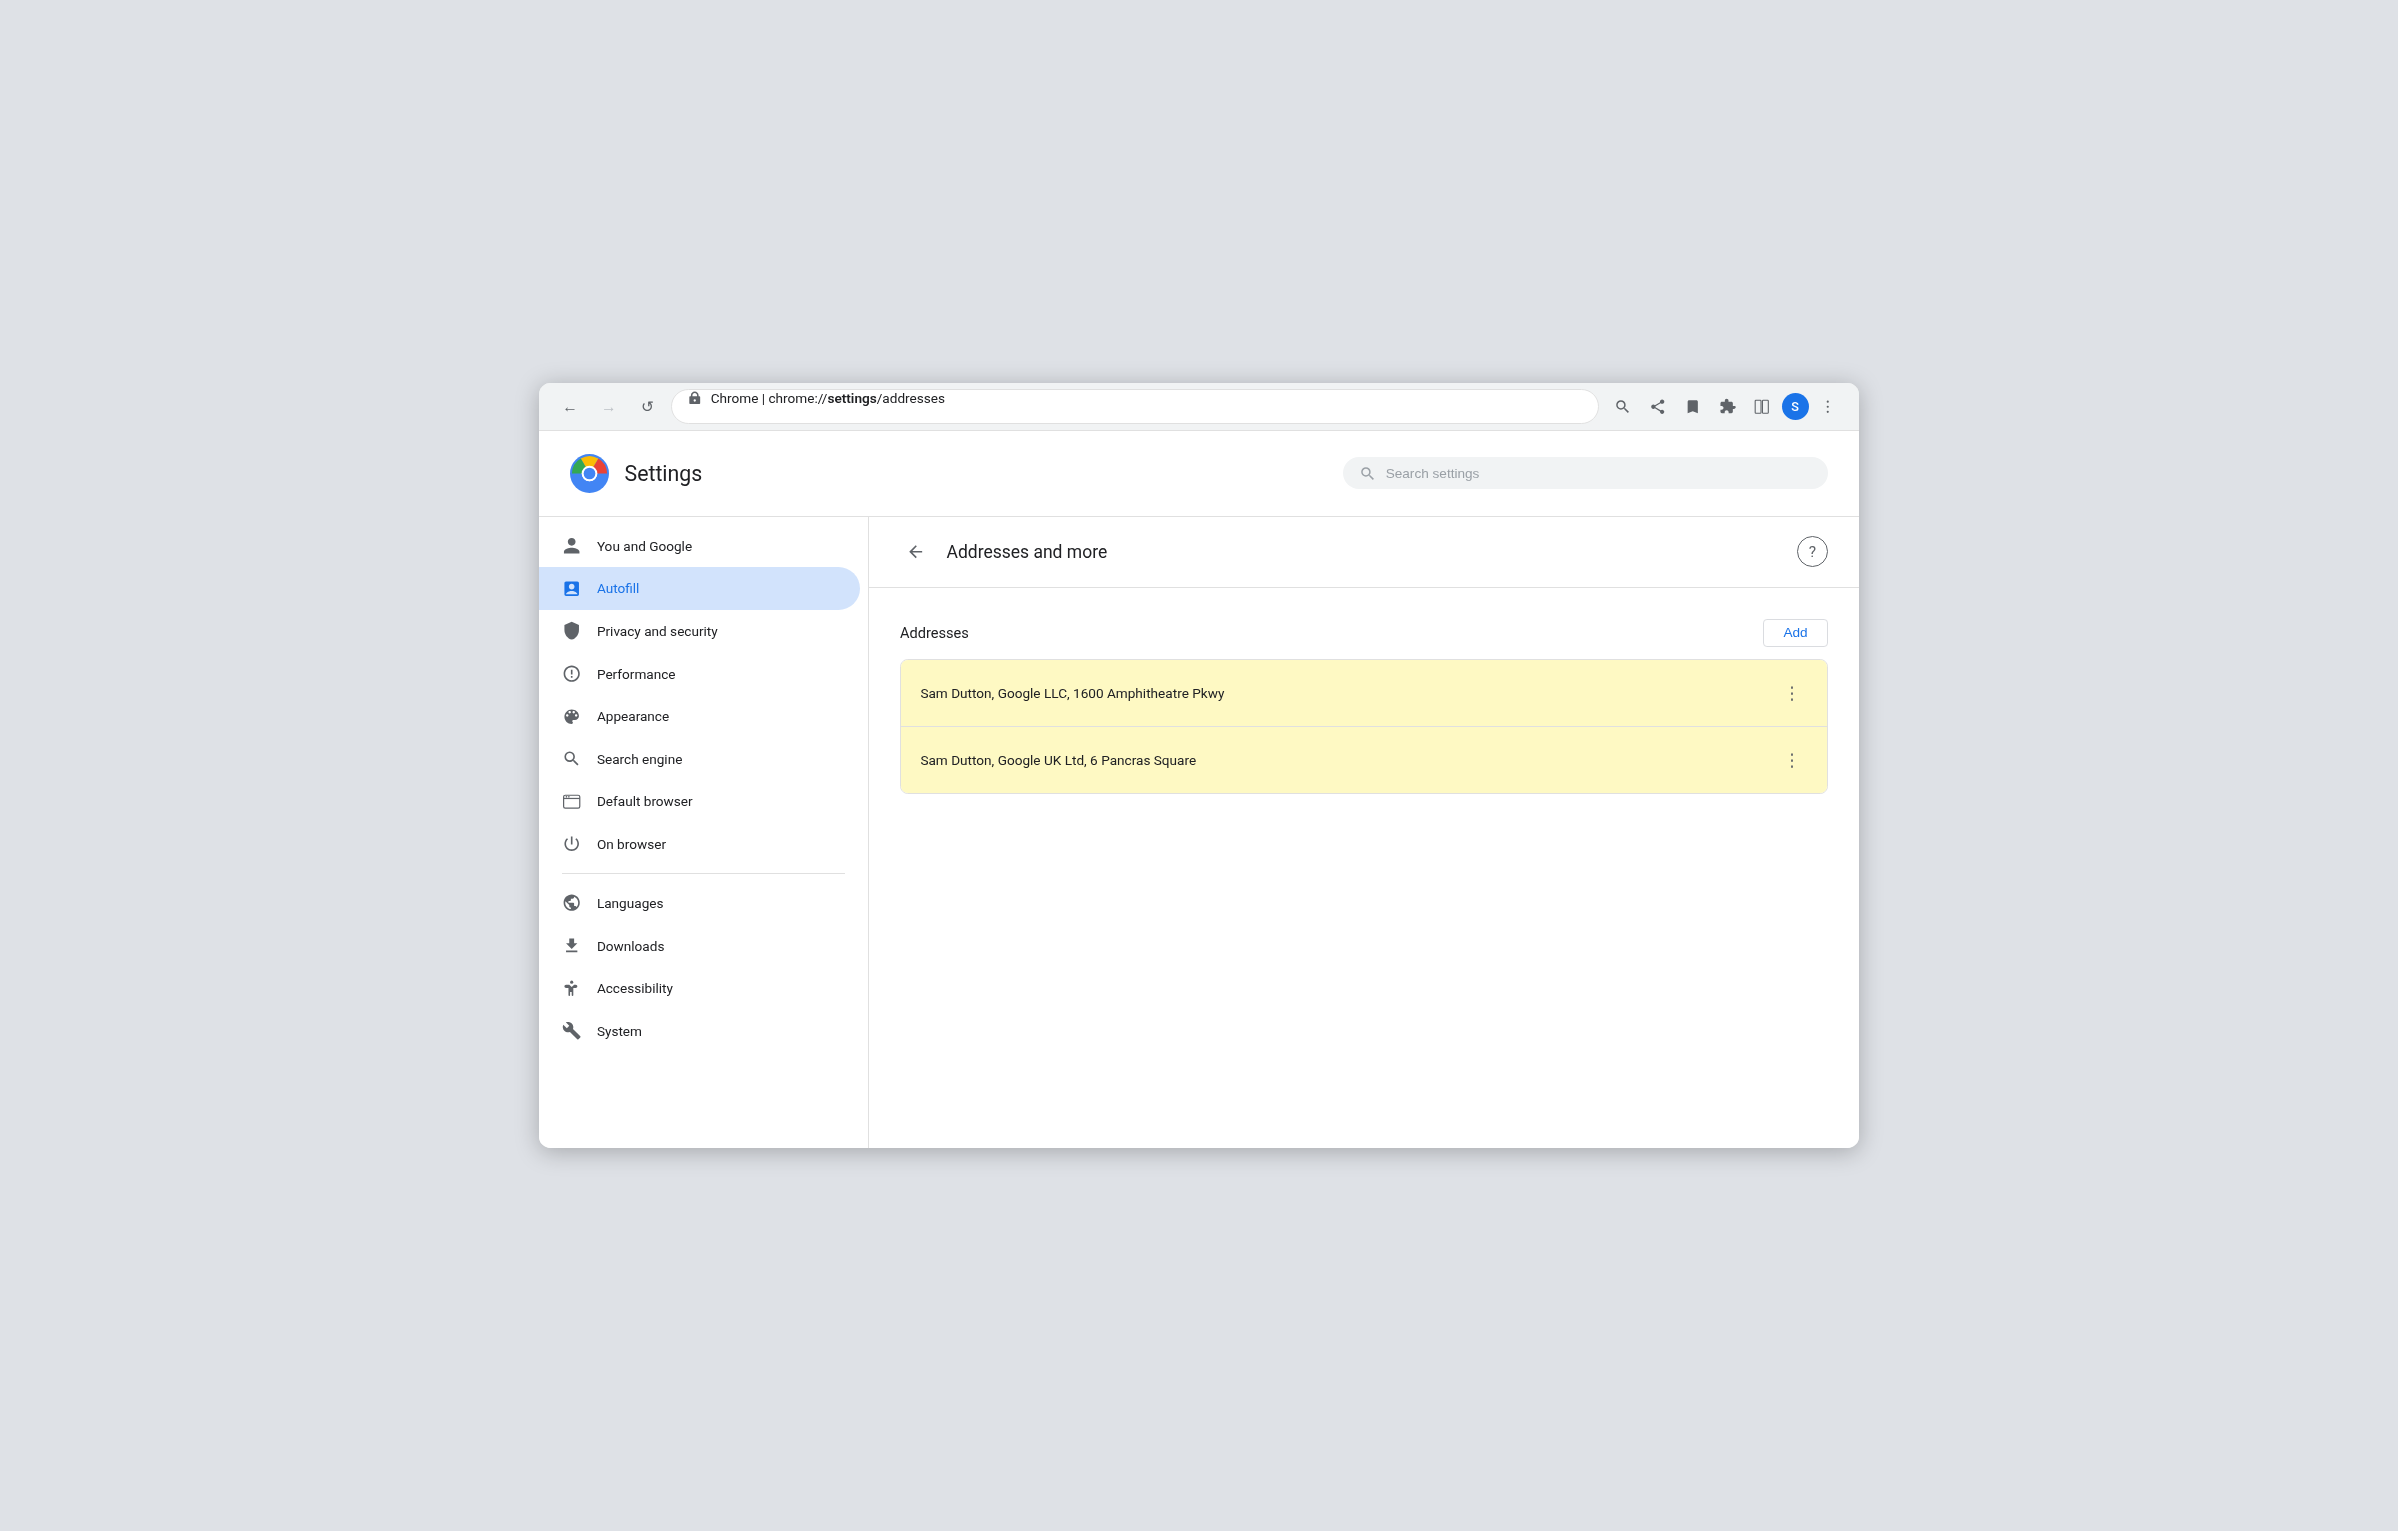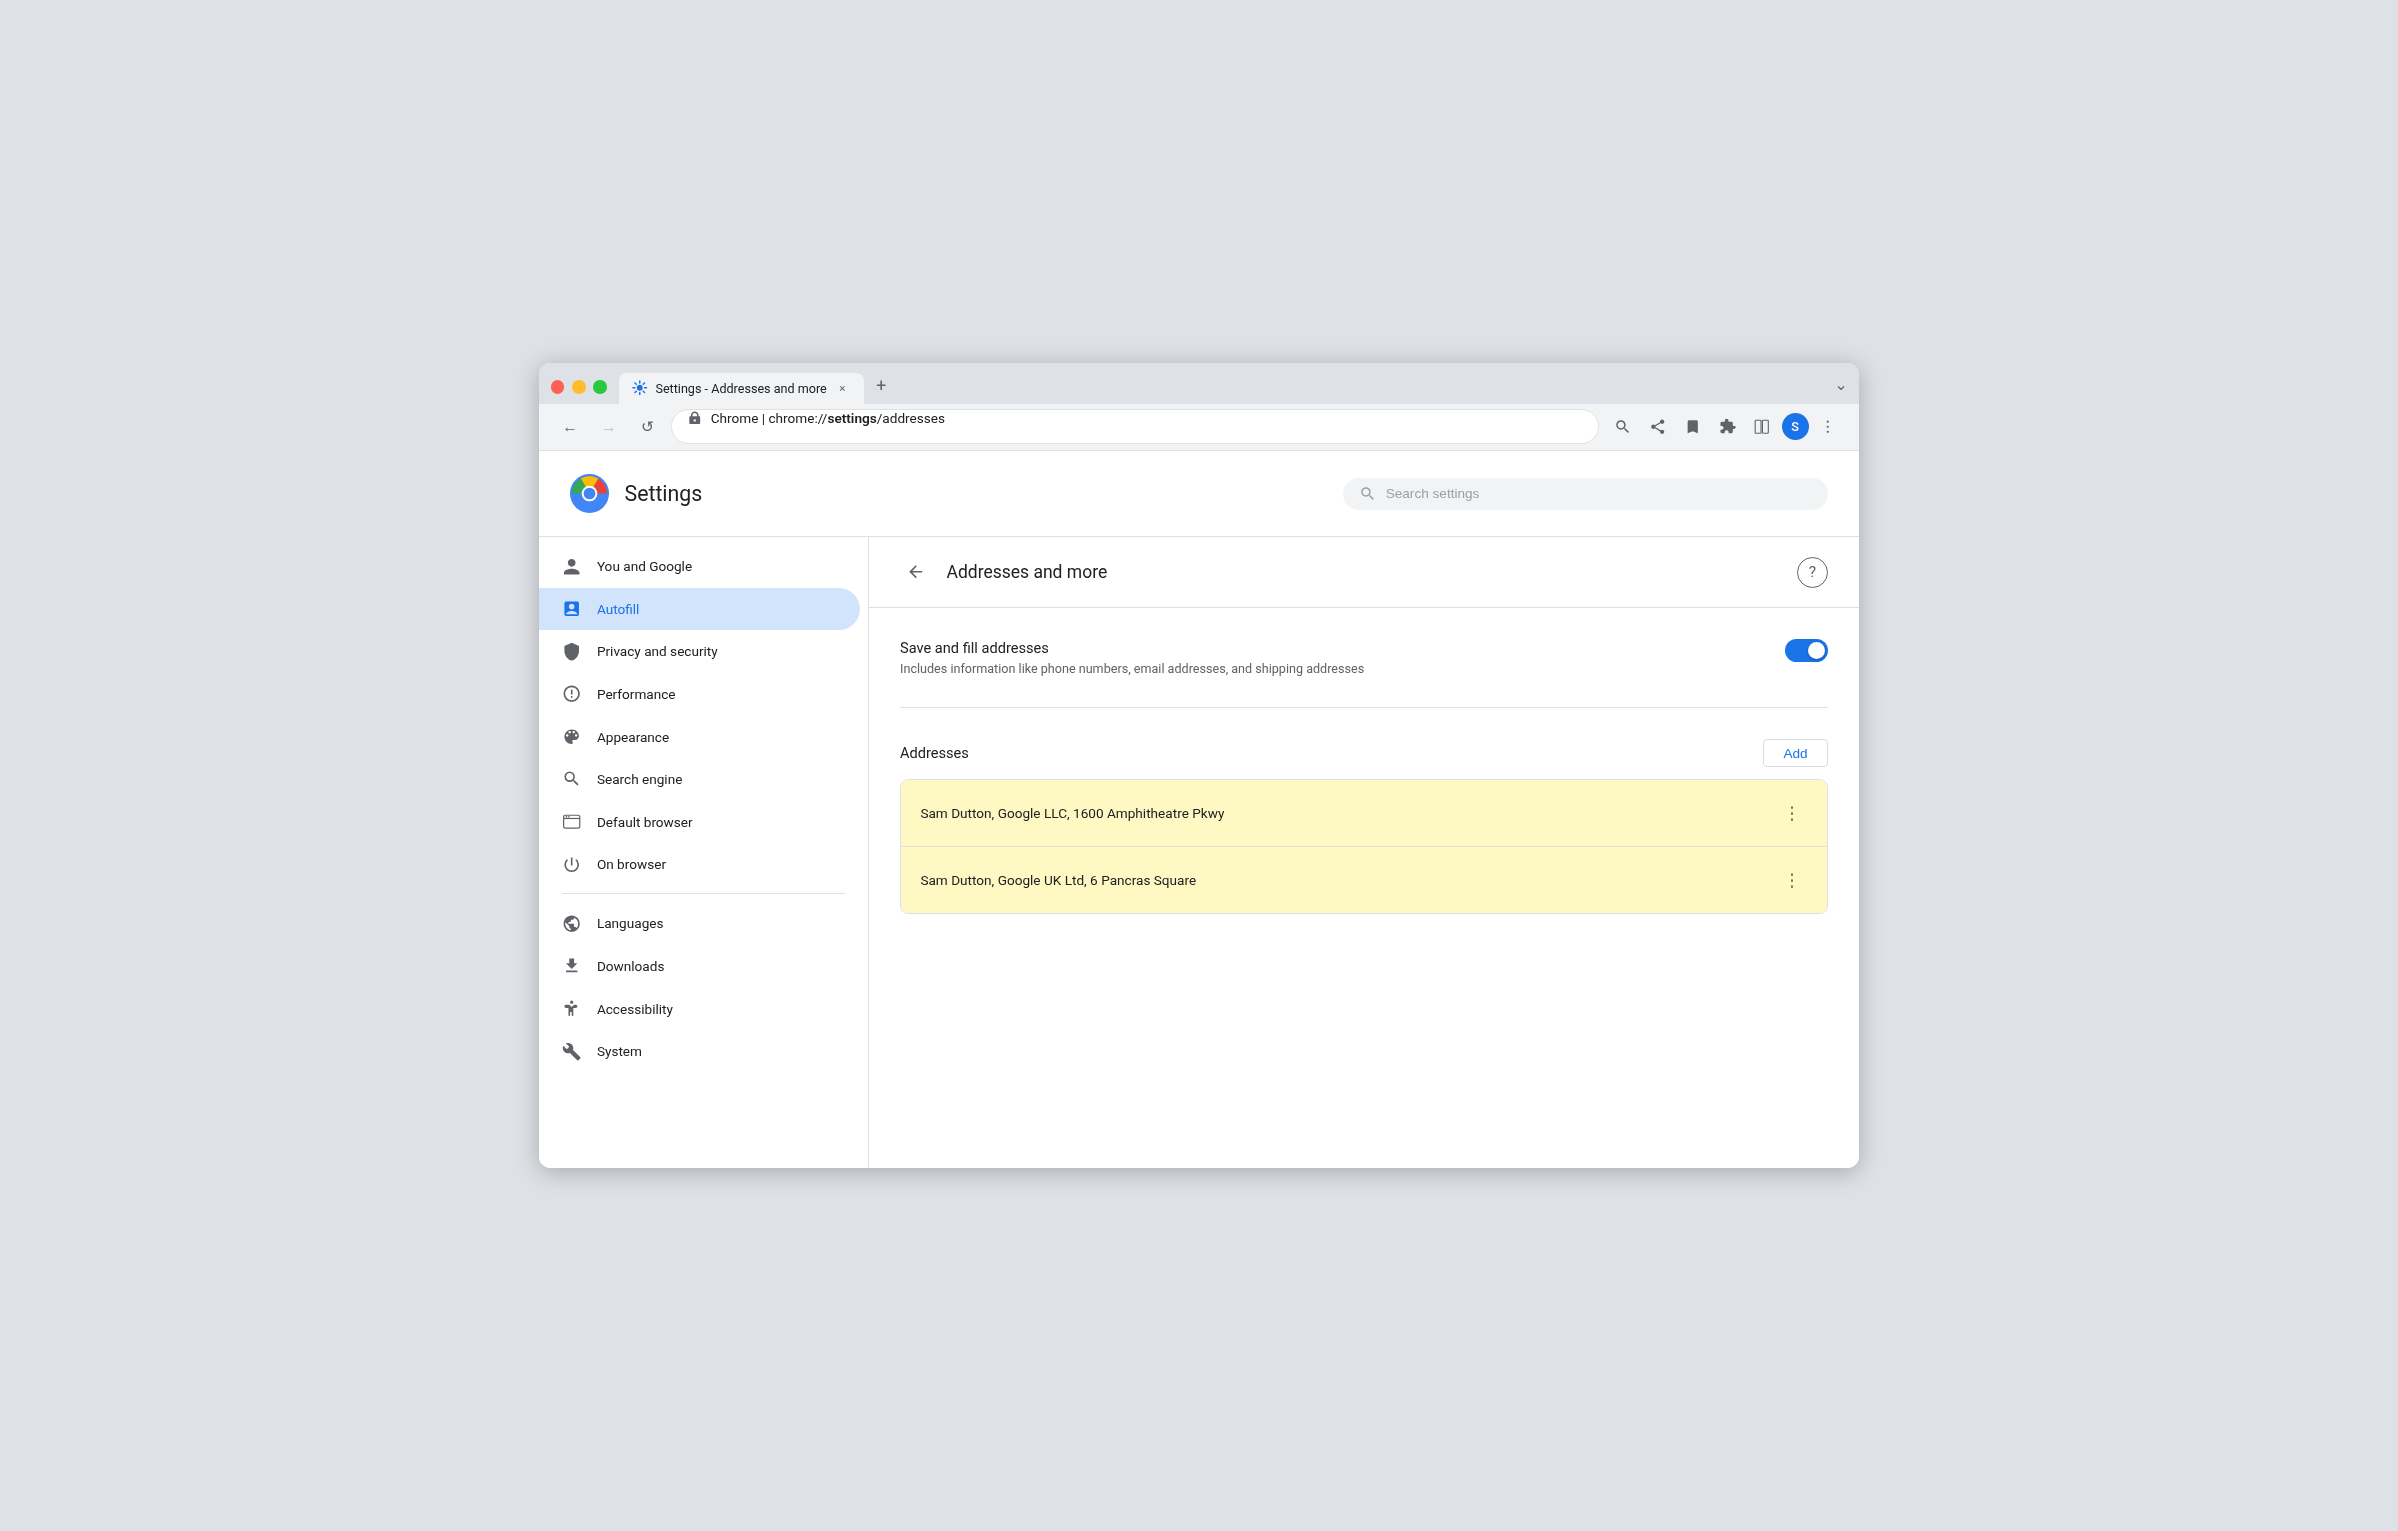--- a/index.html
+++ b/index.html
@@ -410,41 +410,20 @@
     }
 
     
     svg { display: block; }
   </style>
 </head>
 <body>
 
 <div class="browser-window">
 
-  <div class="title-bar">
-    <div class="traffic-lights">
-      <div class="traffic-light tl-red"></div>
-      <div class="traffic-light tl-yellow"></div>
-      <div class="traffic-light tl-green"></div>
-    </div>
-    <div class="tab">
-      <div class="tab-favicon">
-
-        <svg width="15.5" height="15.5" viewBox="0 0 16 16" fill="none">
-          <circle cx="8" cy="8" r="3" fill="#1a73e8"></circle>
-          <path d="M8 1v2M8 13v2M1 8h2M13 8h2M3.05 3.05l1.41 1.41M11.54 11.54l1.41 1.41M3.05 12.95l1.41-1.41M11.54 4.46l1.41-1.41" stroke="#1a73e8" stroke-width="1.5" stroke-linecap="round"></path>
-        </svg>
-      </div>
-      <span class="tab-title">Settings - Addresses and more</span>
-      <span class="tab-close">×</span>
-    </div>
-    <div class="tab-new">+</div>
-    <div class="tab-spacer"></div>
-    <div class="tab-dropdown">⌄</div>
-  </div>
 
   <div class="nav-bar">
     <button class="nav-btn">←</button>
     <button class="nav-btn disabled">→</button>
     <button class="nav-btn">↺</button>
 
     <div class="address-bar">
       <span class="url-icon">
         <svg width="15.5" height="15.5" viewBox="0 0 20 20" fill="#5f6368">
           <path d="M10 2C7.24 2 5 4.24 5 7v1H4a1 1 0 00-1 1v8a1 1 0 001 1h12a1 1 0 001-1V9a1 1 0 00-1-1h-1V7c0-2.76-2.24-5-5-5zm0 2c1.66 0 3 1.34 3 3v1H7V7c0-1.66 1.34-3 3-3zm0 8a1.5 1.5 0 110 3 1.5 1.5 0 010-3z"></path>
@@ -656,31 +635,20 @@
               </svg>
           </div>
           <span class="content-title">Addresses and more</span>
           <div class="help-icon-btn">
             <span>?</span>
           </div>
         </div>
 
         <div class="content-body">
 
-          <div class="toggle-row">
-            <div class="toggle-text">
-              <div class="toggle-label">Save and fill addresses</div>
-              <div class="toggle-desc">Includes information like phone numbers, email addresses, and shipping addresses</div>
-            </div>
-            <div class="toggle-switch">
-              <div class="toggle-track">
-                <div class="toggle-thumb"></div>
-              </div>
-            </div>
-          </div>
 
           <div class="addresses-section">
             <div class="addresses-header">
               <span class="addresses-label">Addresses</span>
               <button class="add-btn">Add</button>
             </div>
 
             <div class="address-list">
               <div class="address-item">
                 <span class="address-text">Sam Dutton, Google LLC, 1600 Amphitheatre Pkwy</span>

